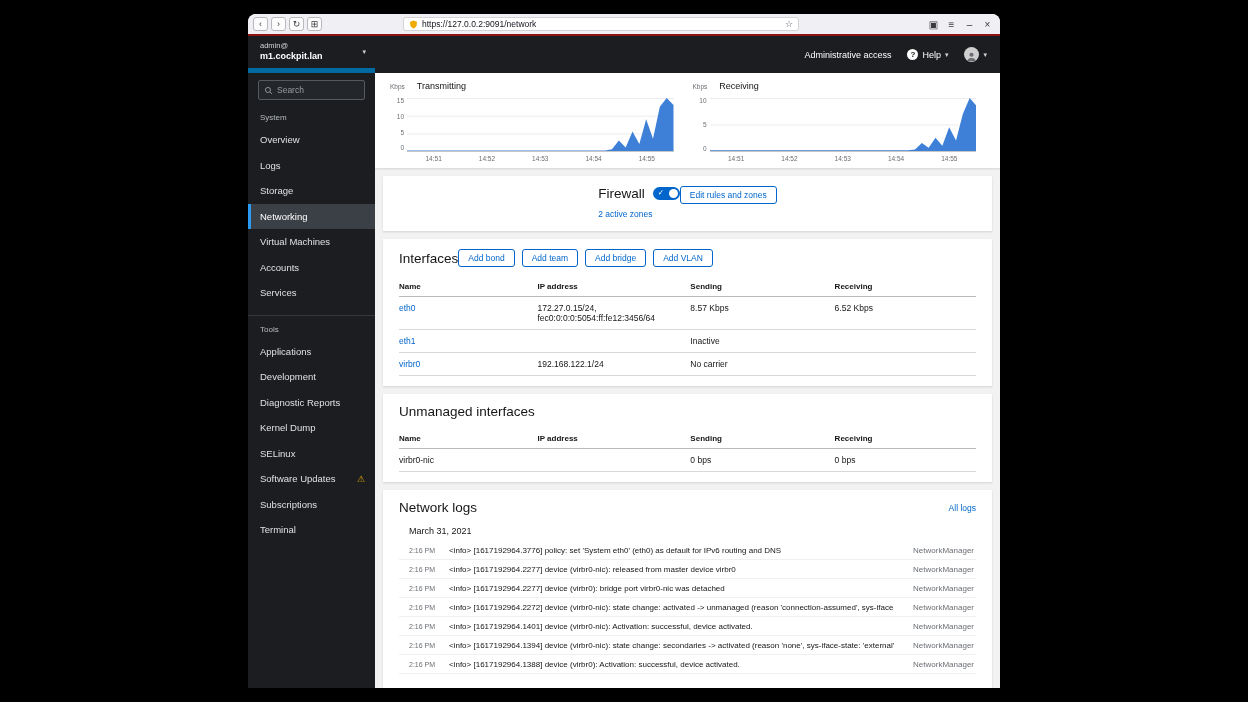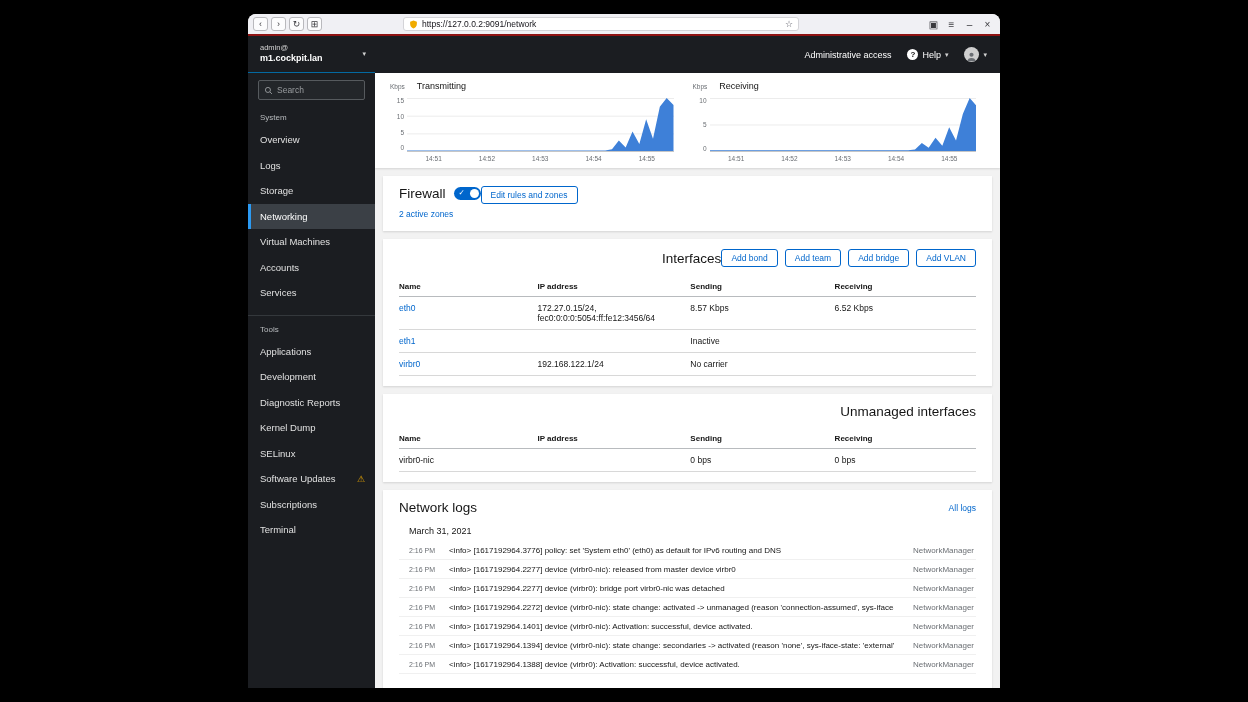--- a/index.html
+++ b/index.html
@@ -18,21 +18,21 @@
   .star-icon { font-size:9px; color:#5b5b66; }
   .bb-spacer { flex:1; }
   .bb-icon { font-size:10px; color:#3a3a3e; width:15px; text-align:center; }
   .red-line { height:2px; background:#8f1313; flex-shrink:0; }
 
   .app { flex:1; display:flex; min-height:0; }
 
   
   .sidebar { width:127px; background:var(--sidebar_bg,#1b1d21); flex-shrink:0; display:flex; flex-direction:column; overflow:hidden; }
   .user-select { height:37px; padding:4px 9px 4px 12px; display:flex; align-items:center; justify-content:space-between;
-    border-bottom:1px solid #0369a1; cursor:pointer; }
+    border-bottom:5px solid #0369a1; cursor:pointer; }
   .u1 { display:block; font-size:7.5px; color:#d2d2d2; line-height:1.3; }
   .u2 { display:block; font-size:9px; font-weight:bold; color:#fff; line-height:1.3; }
   .caret { font-size:7px; color:#d2d2d2; }
   .search-wrap { margin:7px 10px 4px; height:20px; border:1px solid #565a5e; background:#23262a; border-radius:2px;
     display:flex; align-items:center; padding:0 5px; gap:4px; }
   .search-wrap input { flex:1; min-width:0; background:transparent; border:none; outline:none; color:#ccc; font-size:8.5px;
     font-family:"Liberation Sans", sans-serif; }
   .search-wrap input::placeholder { color:#9a9da0; }
   .nav-section-label { font-size:8px; color:#b8bbbe; padding:9px 12px 5px; }
   .nav-item { display:flex; align-items:center; justify-content:space-between; height:25.5px; padding:0 10px 0 9px;
@@ -66,31 +66,31 @@
     font-size:6.5px; color:#6a6e73; padding-right:3px; line-height:1; }
   .plot { flex:1; height:54px; border-bottom:1px solid #c6c6c6; position:relative;
     background-image:linear-gradient(to bottom,#ececec 1px,transparent 1px); }
   .plot-4 { background-size:100% 33.4%; }
   .plot-3 { background-size:100% 50%; }
   .plot svg { position:absolute; left:0; top:0; width:100%; height:100%; }
   .xaxis { display:flex; justify-content:space-around; margin-left:18px; padding-top:3px; height:13px;
     font-size:6.5px; color:#6a6e73; }
 
   
-  .fw-card { display:flex; justify-content:flex-start; align-items:flex-start; }
+  .fw-card { display:flex; justify-content:center; align-items:flex-start; }
   .fw-titlerow { display:flex; align-items:center; gap:8px; }
   .switch { position:relative; width:27px; height:13px; border-radius:7px; background:var(--accent,#0066cc); cursor:pointer; }
   .switch .knob { position:absolute; right:2px; top:2px; width:9px; height:9px; border-radius:50%; background:#fff; }
   .switch .check { position:absolute; left:5px; top:1px; color:#fff; font-size:7.5px; }
   .zones-link { display:inline-block; margin-top:8px; font-size:8.5px; color:var(--link,#0066cc); cursor:pointer; }
   .btn-outline { font-size:8.5px; color:var(--link,#0066cc); border:1px solid var(--link,#0066cc); background:#fff;
     padding:3px 9px; border-radius:3px; cursor:pointer; font-family:"Liberation Sans", sans-serif; }
 
   
-  .card-head { display:flex; justify-content:flex-end; align-items:center; margin-bottom:10px; }
+  .card-head { display:flex; justify-content:flex-start; align-items:center; margin-bottom:10px; }
   .btn-group { display:flex; gap:7px; }
   .tbl { font-size:8.5px; color:#151515; }
   .tr { display:grid; grid-template-columns:24% 26.5% 25% 24.5%; padding:6px 0; border-bottom:1px solid #d8d8d8; align-items:start; }
   .tr.th { font-size:8px; font-weight:bold; border-bottom:1px solid #b8bbbe; padding:5px 0; }
   .link { color:var(--link,#0066cc); text-decoration:none; cursor:pointer; }
 
   
   .logs-head { display:flex; justify-content:space-between; align-items:center; }
   .all-logs { font-size:8.5px; color:var(--link,#0066cc); cursor:pointer; }
   .log-date { font-size:9px; color:#151515; margin:11px 0 5px 10px; }

